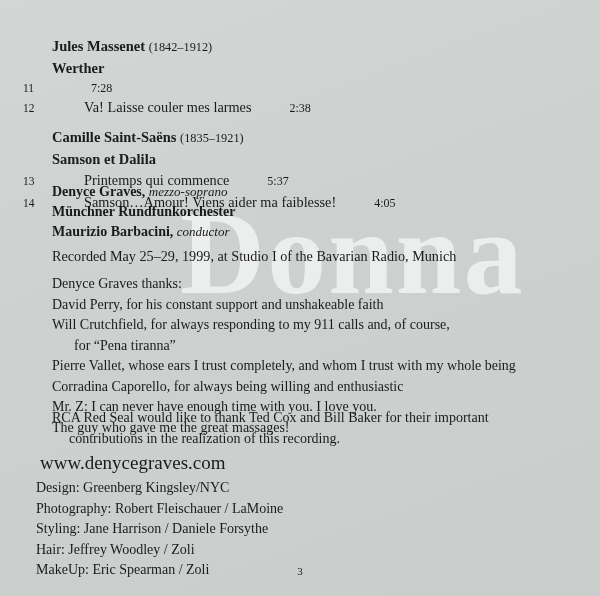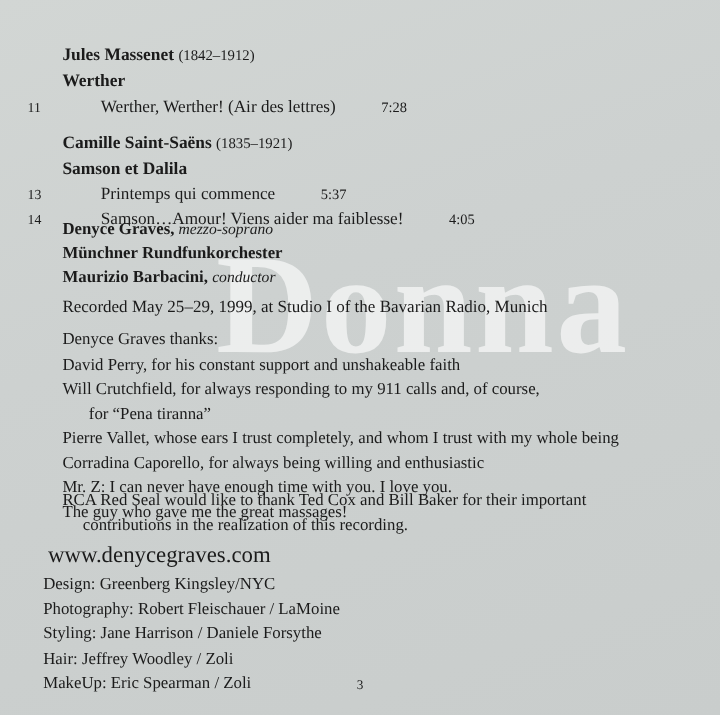--- a/index.html
+++ b/index.html
@@ -163,22 +163,26 @@
     <div class="track-block">
 
       <div class="composer">
         <span>Jules Massenet</span>
         <span class="dates">(1842–1912)</span>
       </div>
       <div class="work">Werther</div>
 
       <div class="track">
         <span class="num">11</span>
-        <span class="title">Werther, Werther! (Air des lettres)</span>
         <span class="dur">7:28</span>
+      </div>
+      <div class="track">
+        <span class="num">12</span>
+        <span class="title">Va! Laisse couler mes larmes</span>
+        <span class="dur">2:38</span>
       </div>
 
       <div class="gap"></div>
 
       <div class="composer">
         <span>Camille Saint-Saëns</span>
         <span class="dates">(1835–1921)</span>
       </div>
       <div class="work">Samson et Dalila</div>
 

